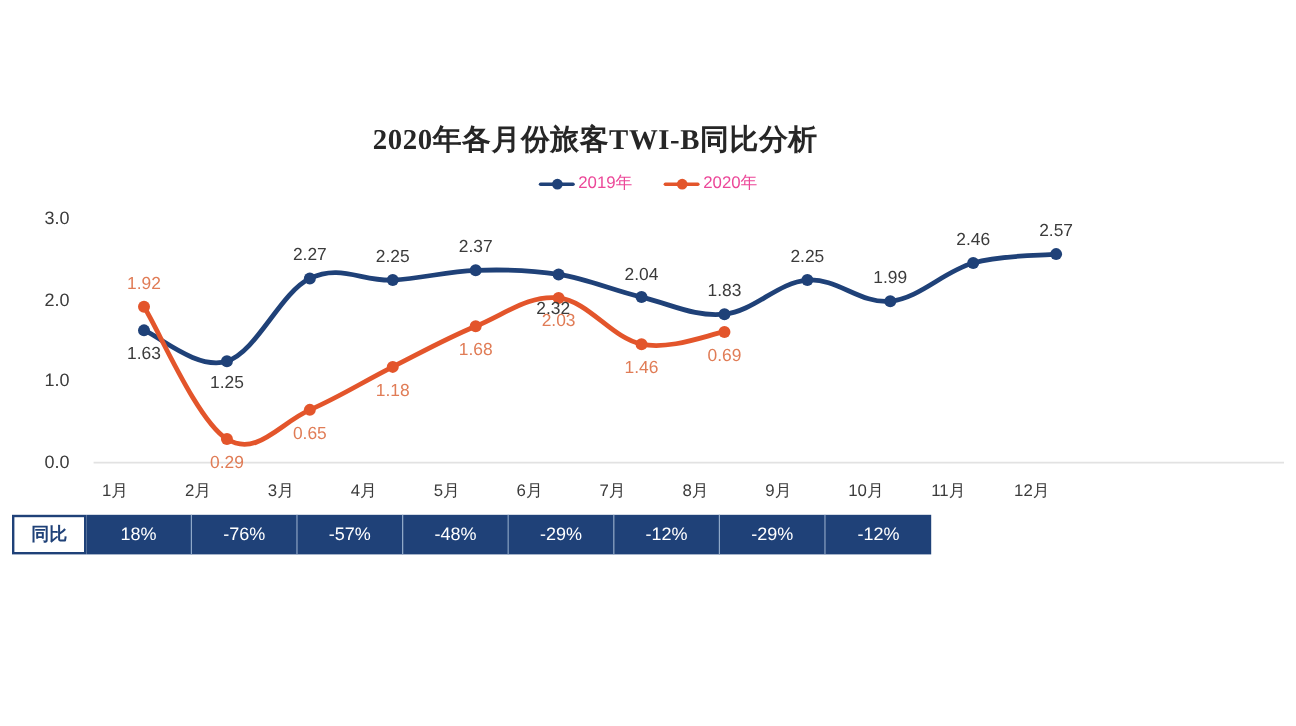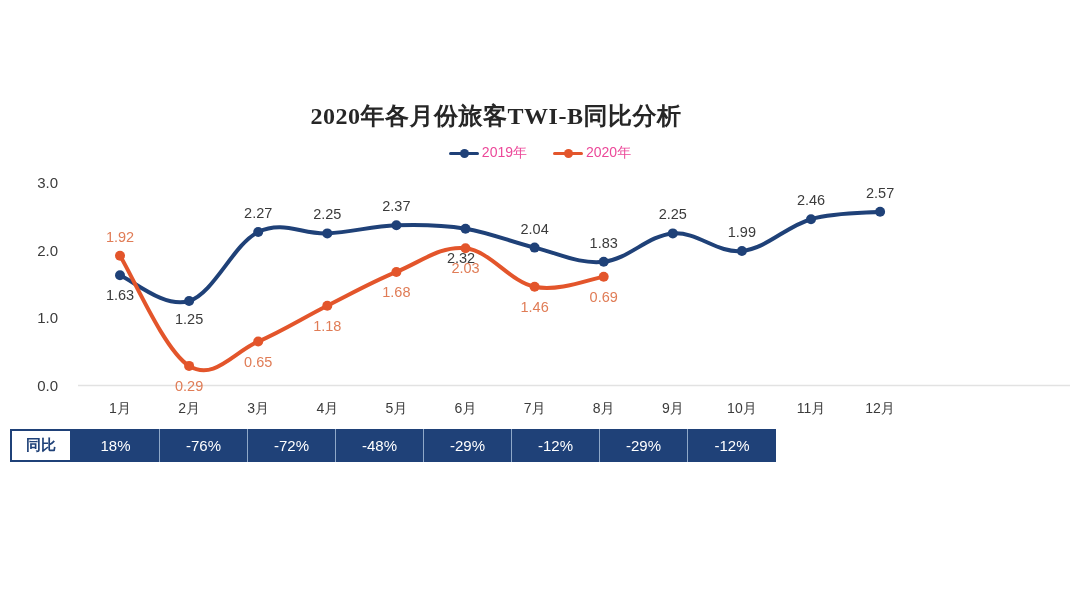--- a/index.html
+++ b/index.html
@@ -82,21 +82,20 @@
     position: absolute;
     width: 46px;
     text-align: right;
     font-size: 15px;
     color: #3b3b3b;
   }
   .x-tick {
     position: absolute;
     top: 400px;
     width: 70px;
-    text-align: center;
     font-size: 14px;
     color: #3b3b3b;
   }
   .pt-label {
     position: absolute;
     width: 60px;
     text-align: center;
     font-size: 14.5px;
     white-space: nowrap;
   }
@@ -258,21 +257,21 @@
       <div class="pt-label orange" style="left: 504.6px; top: 298.804px;">1.46</div>
       <div class="pt-label orange" style="left: 573.7px; top: 288.664px;">0.69</div>
     </div>
 
   <table class="data-table">
     <tbody id="table-body">
         <tr class="row-1">
           <td class="row-label">同比</td>
           <td class="val-cell">18%</td>
           <td class="val-cell">-76%</td>
-          <td class="val-cell">-72%</td>
+          <td class="val-cell">-57%</td>
           <td class="val-cell">-48%</td>
           <td class="val-cell">-29%</td>
           <td class="val-cell">-12%</td>
           <td class="val-cell">-29%</td>
           <td class="val-cell">-12%</td>
         </tr>
       </tbody>
   </table>
 
 

